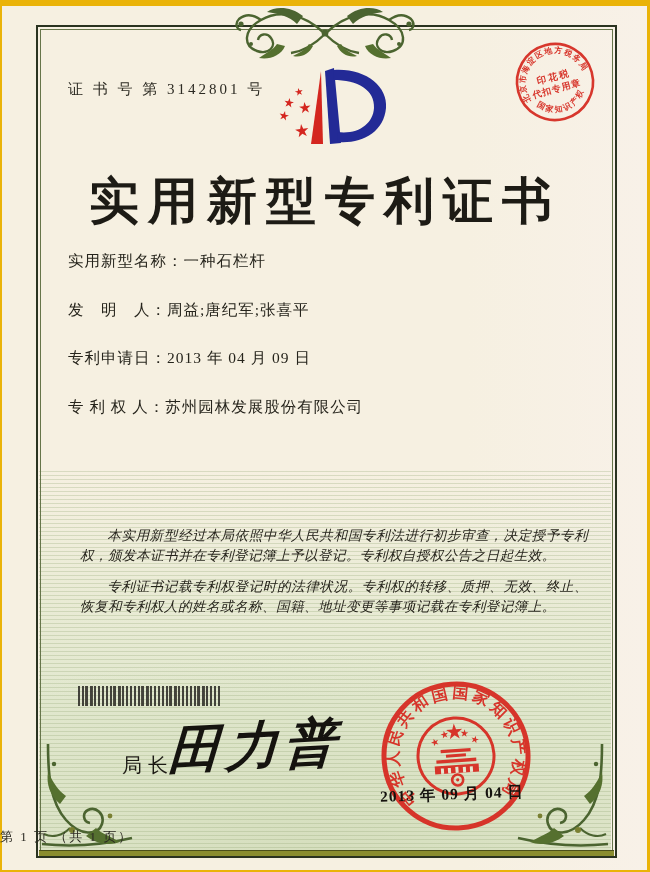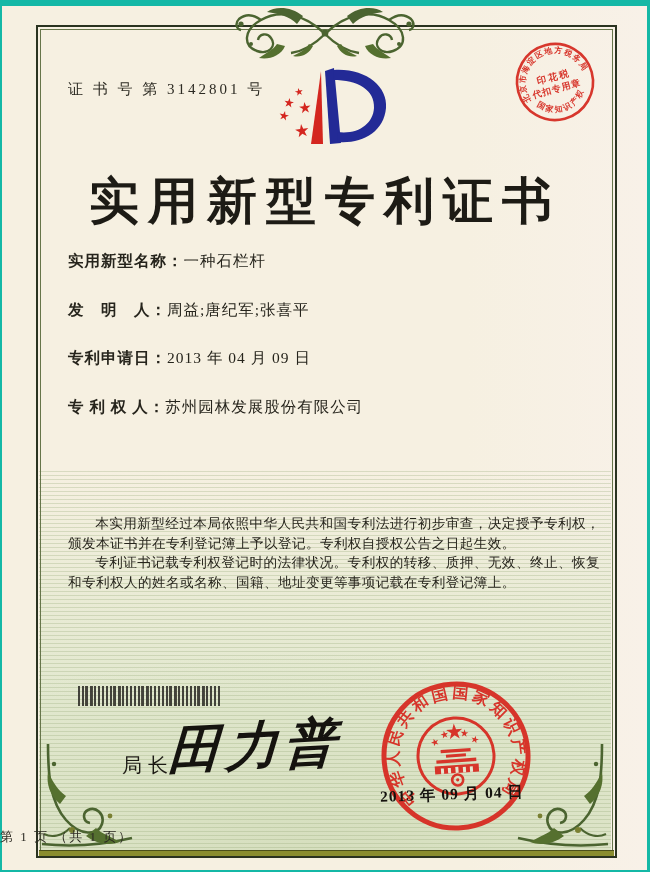--- a/index.html
+++ b/index.html
@@ -1,36 +1,36 @@
 <!DOCTYPE html>
 <html><head>
 <meta charset="utf-8">
 <style>
   html,body{margin:0;padding:0;background:#ffffff;}
-  .page{position:relative;width:650px;height:872px;overflow:hidden;background:#14b8a6;
+  .page{position:relative;width:650px;height:872px;overflow:hidden;background:#eab308;
         font-family:"Liberation Serif","DejaVu Serif",serif;color:#26241c;}
   .paper{position:absolute;left:2px;top:6px;right:3px;bottom:2px;background:linear-gradient(90deg,#f6f0e1 0%,#f6f0e1 72%,#f8f1e8 100%);}
   
   .guilloche{position:absolute;left:39px;top:470px;right:39px;bottom:20px;
     background:
       repeating-linear-gradient(0deg, rgba(148,168,118,.30) 0 1px, rgba(148,168,118,0) 1px 4px),
       radial-gradient(130% 70% at 50% 100%, rgba(185,200,150,.30), rgba(185,200,150,0) 75%),
       linear-gradient(180deg, rgba(226,232,206,0) 0%, rgba(226,232,206,.65) 35%, #e2e8cf 60%);}
   .frame{position:absolute;left:36px;top:25px;width:577px;height:829px;border:2px solid #2a3320;}
   .frame-inner{position:absolute;inset:2px;border:1px solid #66754a;}
   .frame-bottom-band{position:absolute;left:1px;right:1px;bottom:0;height:5px;background:#8a8d2f;box-shadow:0 -1px 0 #4c501a;}
   .abs{position:absolute;}
   .cert-no{left:68px;top:80px;font-size:15px;letter-spacing:3px;color:#2c2a22;}
   .title{left:0;top:168px;width:650px;text-align:center;font-size:50px;font-weight:bold;letter-spacing:9px;color:#1d1b15;}
   .fields{left:68px;top:250px;right:80px;}
   .field-row{height:48.5px;font-size:15.5px;line-height:22px;white-space:nowrap;}
-  .field-label{font-weight:700;letter-spacing:1px;margin-top:32px;}
+  .field-label{font-weight:400;letter-spacing:1px;margin-top:32px;}
   .field-value{letter-spacing:1px;}
   .body-text{left:68px;top:514px;width:532px;font-size:13.6px;line-height:19.6px;text-align:justify;}
-  .body-text p{margin:0;text-indent:2em;letter-spacing:.4px;}
+  .body-text p{margin:12px;text-indent:2em;font-style:italic;letter-spacing:.4px;}
   .barcode{left:78px;top:686px;width:144px;height:20px;
     background:
       repeating-linear-gradient(90deg,#2e2d28 0 2px,rgba(0,0,0,0) 2px 4px),
       repeating-linear-gradient(90deg,#3a382f 0 1px,rgba(0,0,0,0) 1px 7px);
     opacity:.88;}
   .signer-title{left:122px;top:752px;font-size:20px;letter-spacing:6px;color:#1d1b15;}
   .signature{left:168px;top:712px;font-size:52px;font-weight:bold;font-style:italic;color:#15130f;
     transform:rotate(-3deg) skewX(-6deg);letter-spacing:6px;}
   .issue-date{left:380px;top:784px;width:160px;font-size:15.5px;font-weight:bold;color:#15130f;letter-spacing:1px;transform:rotate(-2deg);}
   .page-footer{left:0;top:828px;width:650px;text-align:left;font-size:13px;letter-spacing:2px;color:#2c2a22;}

